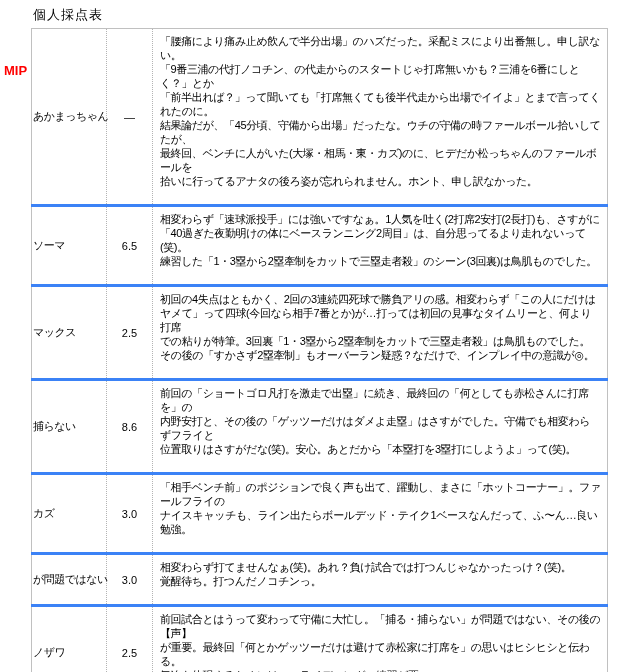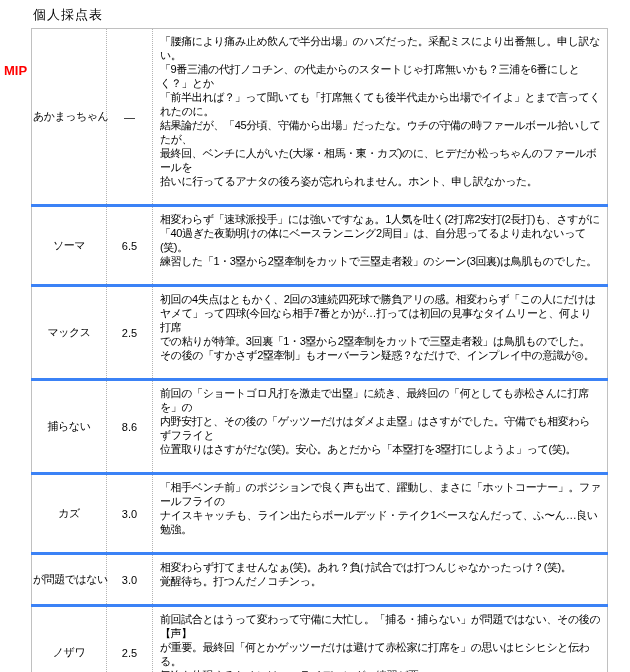--- a/index.html
+++ b/index.html
@@ -41,21 +41,20 @@
     border: 1px solid #c0c0c0;
   }
   table.score-table td {
     border-top: 3px solid #3b82f6;
     vertical-align: middle;
     font-size: 11px;
   }
   tr:first-child td { border-top: none; }
   td.name {
     width: 72px;
-    text-align: center;
     border-right: 1px dotted #b3b3b3;
     letter-spacing: -0.5px;
     white-space: nowrap;
     padding: 2px 1px;
   }
   td.score {
     width: 43px;
     text-align: center;
     border-right: 1px dotted #b3b3b3;
     font-size: 12px;

